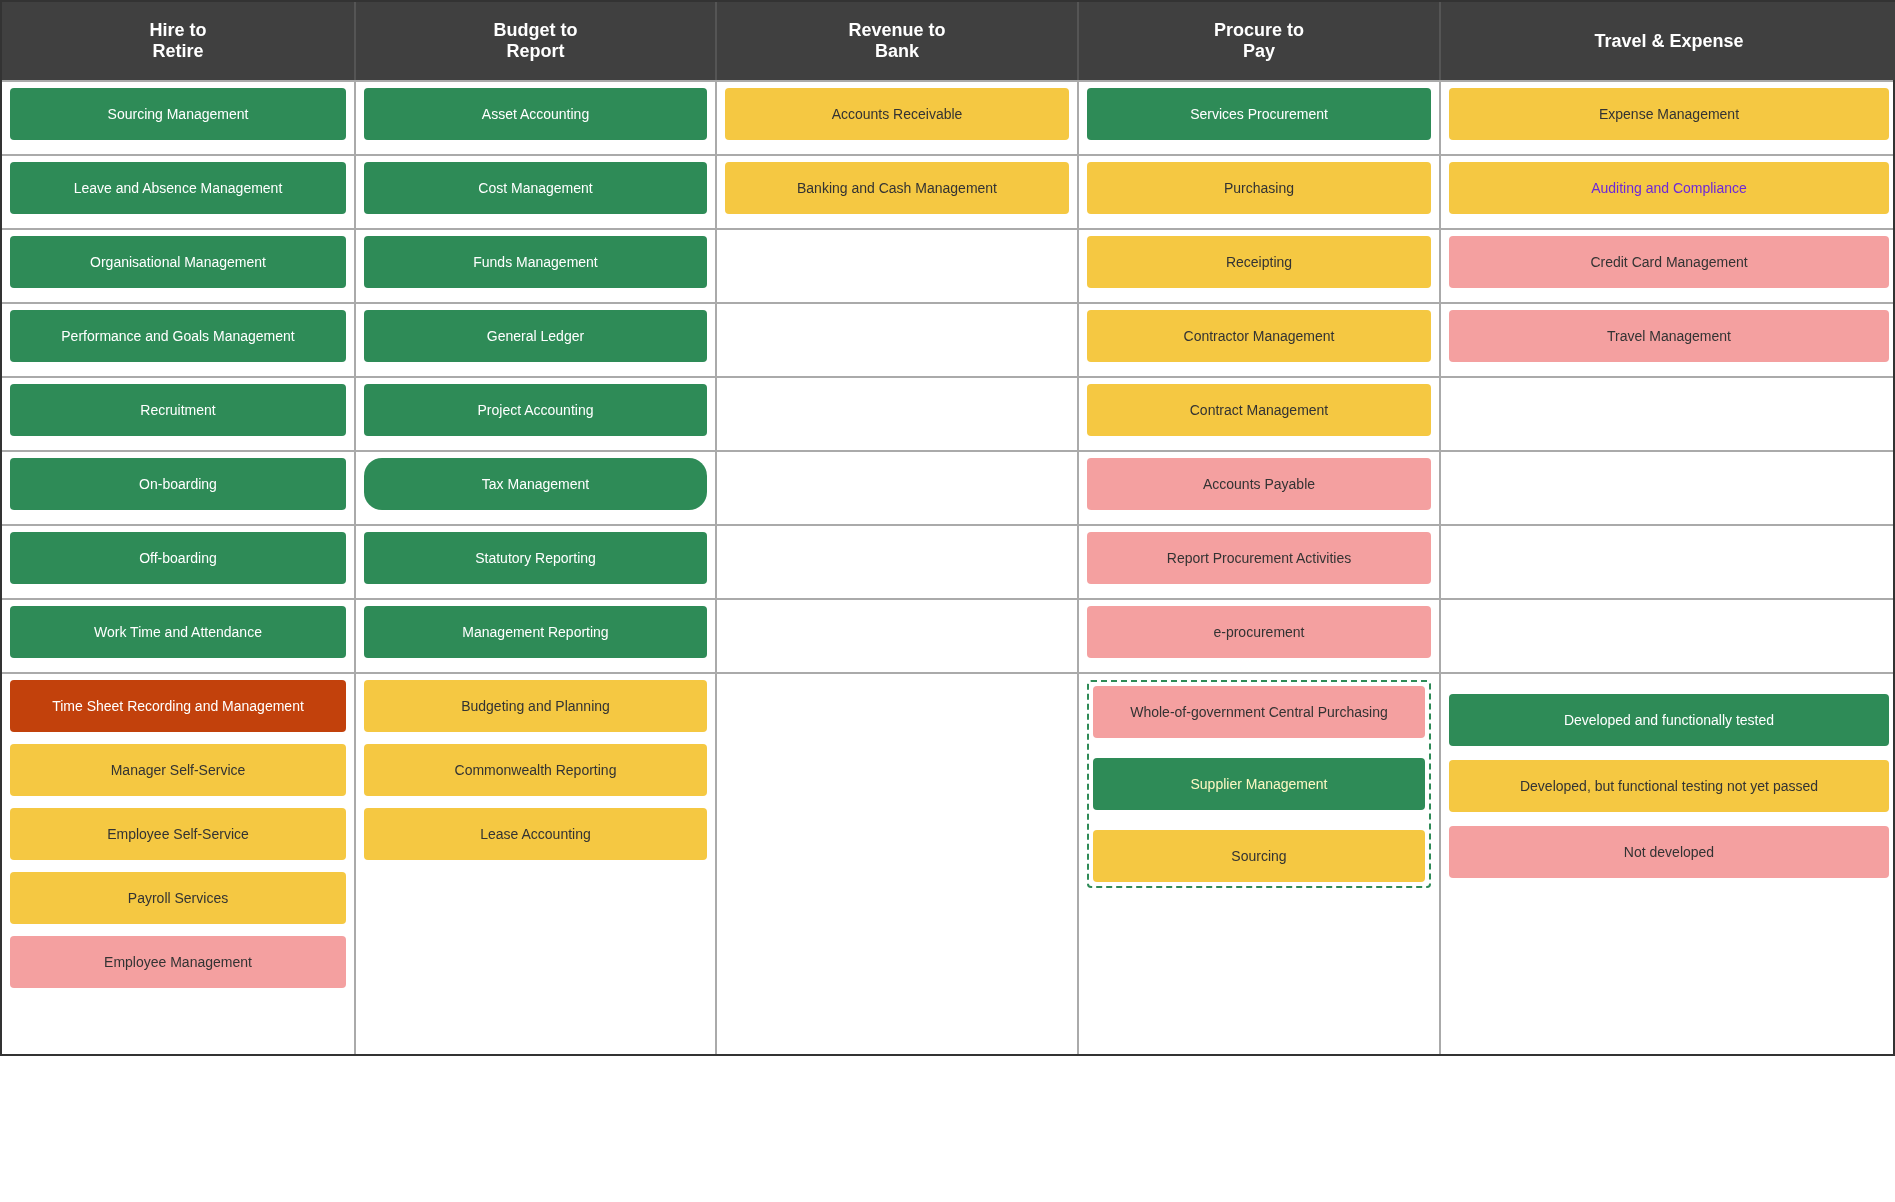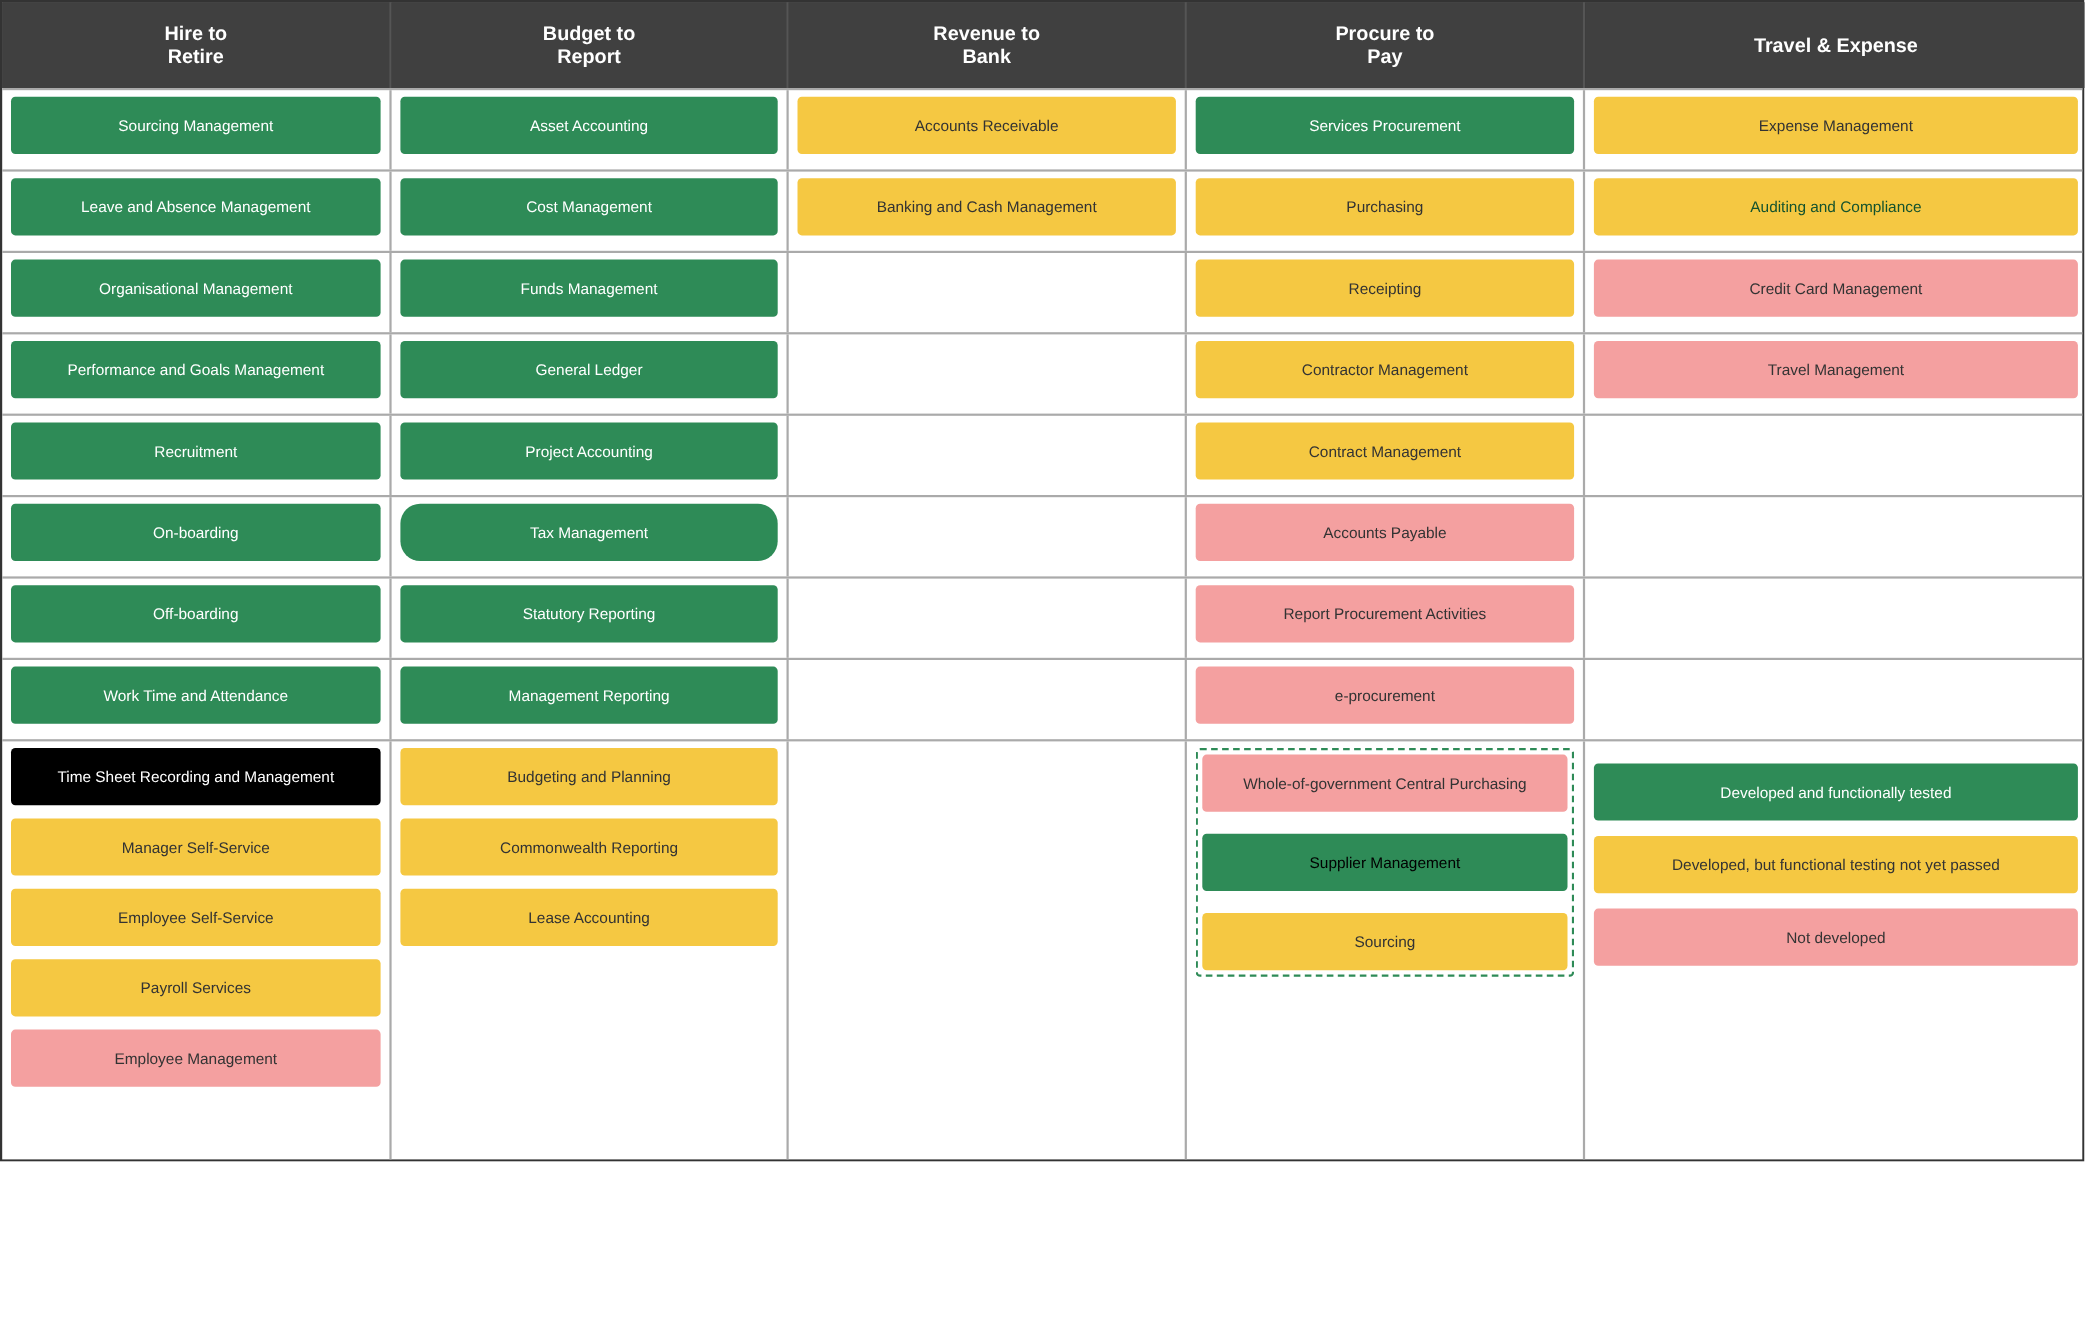--- a/index.html
+++ b/index.html
@@ -119,21 +119,21 @@
         <div class="col-cell">
           <div class="module-box" style="background-color: rgb(46, 139, 87); color: rgb(255, 255, 255);">Cost Management</div>
         </div>
         <div class="col-cell">
           <div class="module-box" style="background-color: rgb(245, 200, 66); color: rgb(51, 51, 51);">Banking and Cash Management</div>
         </div>
         <div class="col-cell">
           <div class="module-box" style="background-color: rgb(245, 200, 66); color: rgb(51, 51, 51);">Purchasing</div>
         </div>
         <div class="col-cell">
-          <div class="module-box" style="background-color: rgb(245, 200, 66); color: #14532d;">Auditing and Compliance</div>
+          <div class="module-box" style="background-color: rgb(245, 200, 66); color: #6d28d9;">Auditing and Compliance</div>
         </div>
       </div>
       <div class="body-row">
         <div class="col-cell">
           <div class="module-box" style="background-color: rgb(46, 139, 87); color: rgb(255, 255, 255);">Organisational Management</div>
         </div>
         <div class="col-cell">
           <div class="module-box" style="background-color: rgb(46, 139, 87); color: rgb(255, 255, 255);">Funds Management</div>
         </div>
         <div class="col-cell"></div>
@@ -209,39 +209,39 @@
         <div class="col-cell">
           <div class="module-box" style="background-color: rgb(244, 160, 160); color: rgb(51, 51, 51);">e-procurement</div>
         </div>
         <div class="col-cell"></div>
       </div>
     </div>
 
   <div class="combined-section">
 
     <div class="col-inner" id="hire-bottom">
-        <div class="module-box" style="background-color: #000000; color: rgb(255, 255, 255); margin-bottom: 6px;">Time Sheet Recording and Management</div>
+        <div class="module-box" style="background-color: #c2410c; color: rgb(255, 255, 255); margin-bottom: 6px;">Time Sheet Recording and Management</div>
         <div class="module-box" style="background-color: rgb(245, 200, 66); color: rgb(51, 51, 51); margin-bottom: 6px;">Manager Self-Service</div>
         <div class="module-box" style="background-color: rgb(245, 200, 66); color: rgb(51, 51, 51); margin-bottom: 6px;">Employee Self-Service</div>
         <div class="module-box" style="background-color: rgb(245, 200, 66); color: rgb(51, 51, 51); margin-bottom: 6px;">Payroll Services</div>
         <div class="module-box" style="background-color: rgb(244, 160, 160); color: rgb(51, 51, 51); margin-bottom: 6px;">Employee Management</div>
       </div>
 
     <div class="col-inner" id="budget-bottom">
         <div class="module-box" style="background-color: rgb(245, 200, 66); color: rgb(51, 51, 51); margin-bottom: 6px;">Budgeting and Planning</div>
         <div class="module-box" style="background-color: rgb(245, 200, 66); color: rgb(51, 51, 51); margin-bottom: 6px;">Commonwealth Reporting</div>
         <div class="module-box" style="background-color: rgb(245, 200, 66); color: rgb(51, 51, 51); margin-bottom: 2px;">Lease Accounting</div>
       </div>
 
     <div class="col-inner" style="min-height:380px;"></div>
 
     <div class="col-inner" id="procure-bottom">
         <div class="dashed-region">
           <div class="module-box" style="background-color: rgb(244, 160, 160); color: rgb(51, 51, 51);">Whole-of-government Central Purchasing</div>
-          <div class="module-box" style="background-color: rgb(46, 139, 87); color: #000000;">Supplier Management</div>
+          <div class="module-box" style="background-color: rgb(46, 139, 87); color: #fef9c3;">Supplier Management</div>
           <div class="module-box" style="background-color: rgb(245, 200, 66); color: rgb(51, 51, 51);">Sourcing</div>
         </div>
       </div>
 
     <div class="col-inner" id="travel-legend" style="padding-top: 20px;">
         <div class="module-box" style="background-color: rgb(46, 139, 87); color: rgb(255, 255, 255); margin-bottom: 8px;">Developed and functionally tested</div>
         <div class="module-box" style="background-color: rgb(245, 200, 66); color: rgb(51, 51, 51); margin-bottom: 8px;">Developed, but functional testing not yet passed</div>
         <div class="module-box" style="background-color: rgb(244, 160, 160); color: rgb(51, 51, 51); margin-bottom: 8px;">Not developed</div>
       </div>
   </div>

